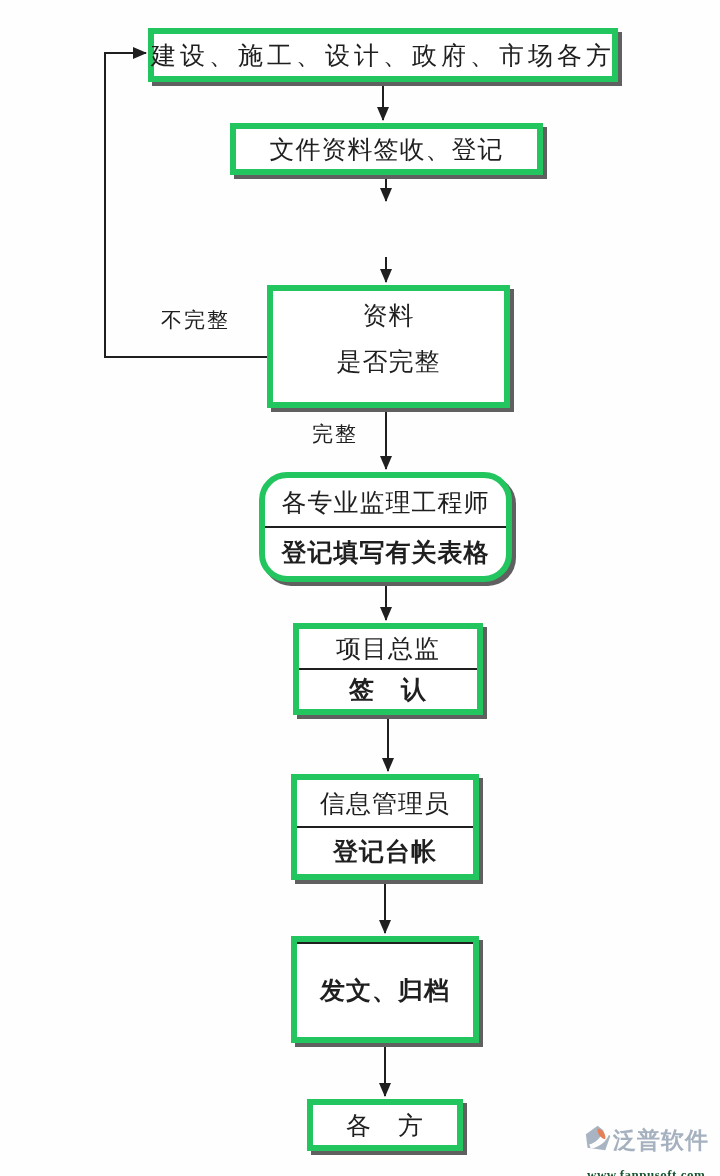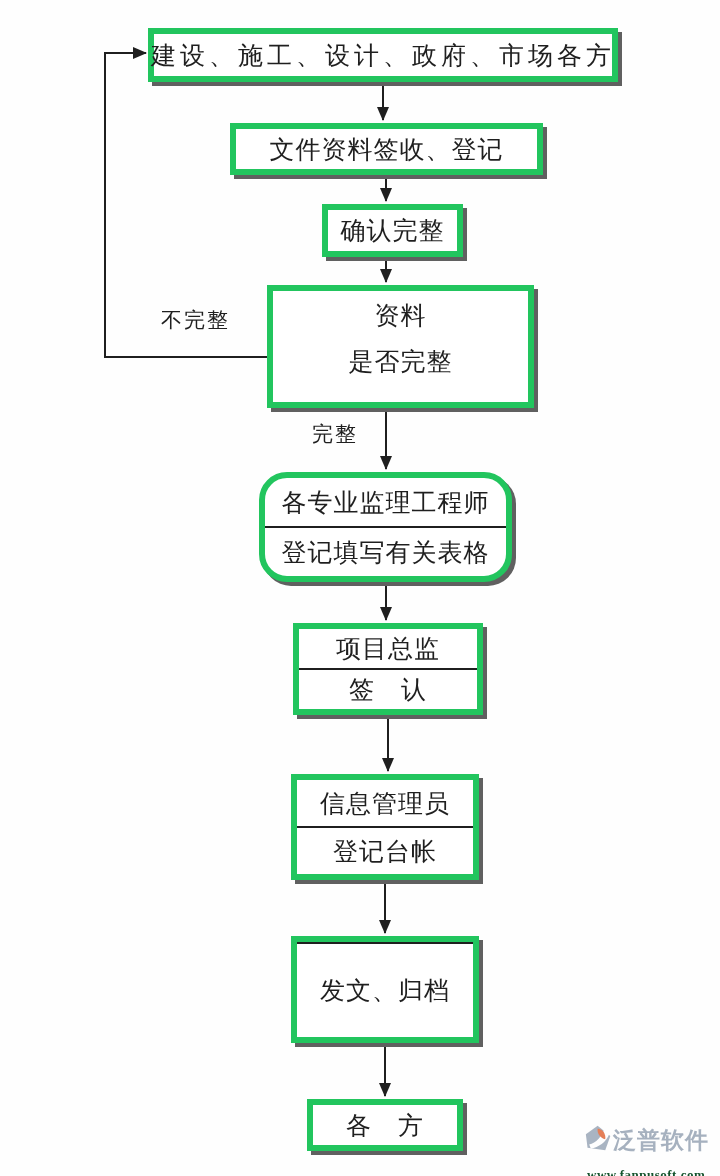--- a/index.html
+++ b/index.html
@@ -30,27 +30,27 @@
   .cell {
     flex: 1;
     display: flex;
     align-items: center;
     justify-content: center;
     font-size: 25px;
     letter-spacing: 1px;
     white-space: nowrap;
     line-height: 1;
   }
-  .cell.divided { border-top: 2px solid #1f1f1f; }
+  .cell.divided { border-top: 2px solid #1f1f1f; font-weight: bold; }
 
   .n-parties     { left:148px; top:28px;  width:470px; height:54px; }
   .n-parties .cell { letter-spacing: 4px; }
   .n-receive     { left:230px; top:123px; width:313px; height:52px; }
   .n-confirm     { left:322px; top:204px; width:141px; height:53px; }
-  .n-decision    { left:267px; top:285px; width:267px; height:123px;
+  .n-decision    { left:267px; top:285px; width:243px; height:123px;
                    justify-content: space-between; padding: 12px 3px 28px; text-align: center; }
   .n-decision .cell { flex: none; }
   .n-supervisors { left:259px; top:472px; width:253px; height:110px;border-radius:28px; }
   .n-director    { left:293px; top:623px; width:190px; height:92px; }
   .n-info        { left:291px; top:774px; width:188px; height:106px; }
   .n-archive     { left:291px; top:936px; width:188px; height:107px; }
   .n-all         { left:307px; top:1099px; width:156px; height:52px; }
 
   .edge-label {
     position: absolute;
@@ -114,23 +114,20 @@
   </svg>
 
   <div class="node n-parties">
     <div class="cell">建设、施工、设计、政府、市场各方</div>
   </div>
 
   <div class="node n-receive">
     <div class="cell">文件资料签收、登记</div>
   </div>
 
-  <div class="node n-confirm">
-    <div class="cell">确认完整</div>
-  </div>
 
   <div class="node n-decision">
     <div class="cell">资料</div>
     <div class="cell">是否完整</div>
   </div>
 
   <div class="node n-supervisors">
     <div class="cell">各专业监理工程师</div>
     <div class="cell divided">登记填写有关表格</div>
   </div>

